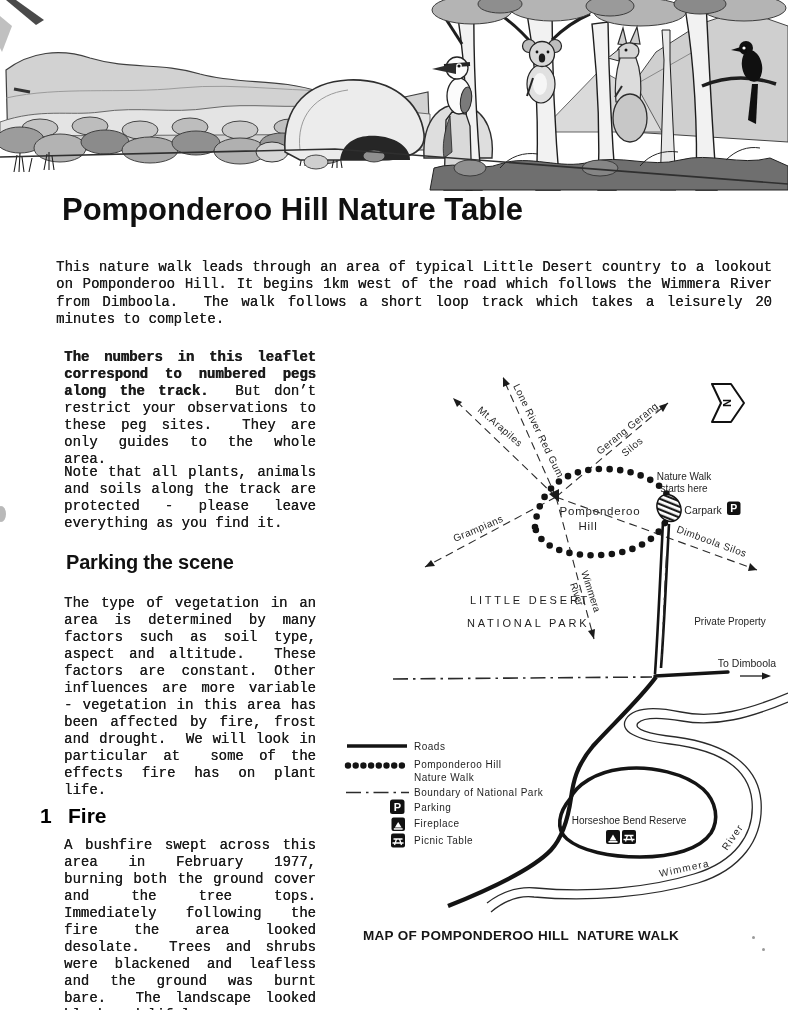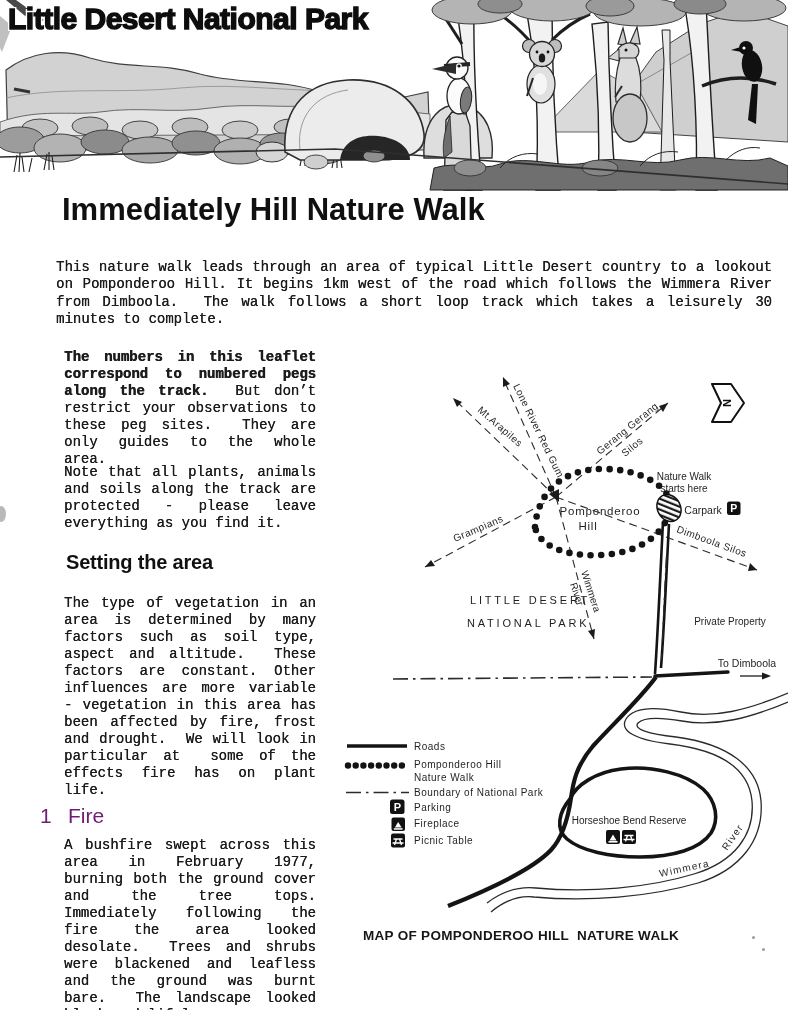--- a/index.html
+++ b/index.html
@@ -24,21 +24,21 @@
     font-size:14px; line-height:17px; color:#1c1c1c;
     text-align:justify; white-space:pre-wrap;
     text-shadow:0.25px 0 #1c1c1c;
   }
   .intro { position:absolute; left:56px; top:259px; width:716px; line-height:17.4px; }
   .col { width:252px; }
   .p1 { position:absolute; left:64px; top:349px; }
   .p2 { position:absolute; left:64px; top:464px; }
   .h-setting { position:absolute; left:66px; top:551px; font-weight:bold; font-size:20px; color:#111; letter-spacing:-0.2px; }
   .p3 { position:absolute; left:64px; top:595px; }
-  .h-fire { position:absolute; left:40px; top:804px; font-weight:normal; font-size:21px; color:#701a75; }
+  .h-fire { position:absolute; left:40px; top:804px; font-weight:bold; font-size:21px; color:#000000; }
   .h-fire .num { display:inline-block; width:28px; }
   .p4 { position:absolute; left:64px; top:837px; }
   .mapsvg { position:absolute; left:340px; top:358px; width:448px; height:604px; }
   .smudge { position:absolute; left:-4px; top:506px; width:10px; height:16px; background:#b9b9b9; border-radius:50%; }
   .speck { position:absolute; width:3px; height:3px; border-radius:50%; background:#9a9a9a; }
   b { font-weight:bold; text-shadow:0.5px 0 #1c1c1c; }
 </style>
 </head>
 <body>
 
@@ -160,31 +160,30 @@
       <path d="M500 168 C510 156 524 152 538 154 M640 166 C650 154 664 150 678 152 M726 160 C736 150 748 146 760 148"></path>
     </g>
     <ellipse cx="470" cy="168" rx="16" ry="8" fill="#8f8f8f" stroke="#2a2a2a" stroke-width="0.8"></ellipse>
     <ellipse cx="600" cy="168" rx="18" ry="8" fill="#858585" stroke="#2a2a2a" stroke-width="0.8"></ellipse>
 
     <path d="M0 157 L335 149 L788 184" stroke="#2f2f2f" stroke-width="1.6" fill="none"></path>
 
     <polygon points="6,0 16,0 44,20 36,25" fill="#4a4a4a"></polygon>
     <polygon points="0,16 12,26 2,52 0,48" fill="#c0c0c0"></polygon>
   </svg>
-  <div class="banner-title">Little Desert National Park</div>
-
-  <div class="page-title">Immediately Hill Nature Walk</div>
-
-  <div class="mono intro">This nature walk leads through an area of typical Little Desert country to a lookout on Pomponderoo Hill. It begins 1km west of the road which follows the Wimmera River from Dimboola.  The walk follows a short loop track which takes a leisurely 30 minutes to complete.</div>
+
+  <div class="page-title">Pomponderoo Hill Nature Table</div>
+
+  <div class="mono intro">This nature walk leads through an area of typical Little Desert country to a lookout on Pomponderoo Hill. It begins 1km west of the road which follows the Wimmera River from Dimboola.  The walk follows a short loop track which takes a leisurely 20 minutes to complete.</div>
 
   <div class="mono col p2">Note that all plants, animals and soils along the track are protected - please leave everything as you find it.</div>
 
   <div class="mono col p1"><b>The numbers in this leaflet correspond to numbered pegs along the track.</b><span>  But don’t restrict your observations to these peg sites.  They are only guides to the whole area.</span></div>
 
-  <div class="h-setting">Setting the area</div>
+  <div class="h-setting">Parking the scene</div>
   <div class="mono col p3">The type of vegetation in an area is determined by many factors such as soil type, aspect and altitude.  These factors are constant. Other influences are more variable - vegetation in this area has been affected by fire, frost and drought.  We will look in particular at  some of the effects fire has on plant life.</div>
 
   <div class="h-fire"><span class="num">1</span><span>Fire</span></div>
   <div class="mono col p4">A bushfire swept across this area in February 1977, burning both the ground cover and the tree tops.  Immediately following the fire the area looked desolate.  Trees and shrubs were blackened and leafless and the ground was burnt bare.  The landscape looked bleak and lifeless.</div>
 
   <div class="smudge"></div>
   <div class="speck" style="left:752px; top:936px;"></div>
   <div class="speck" style="left:762px; top:948px;"></div>
 
   <svg class="mapsvg" viewBox="340 358 448 604" font-family="Liberation Sans, sans-serif">

